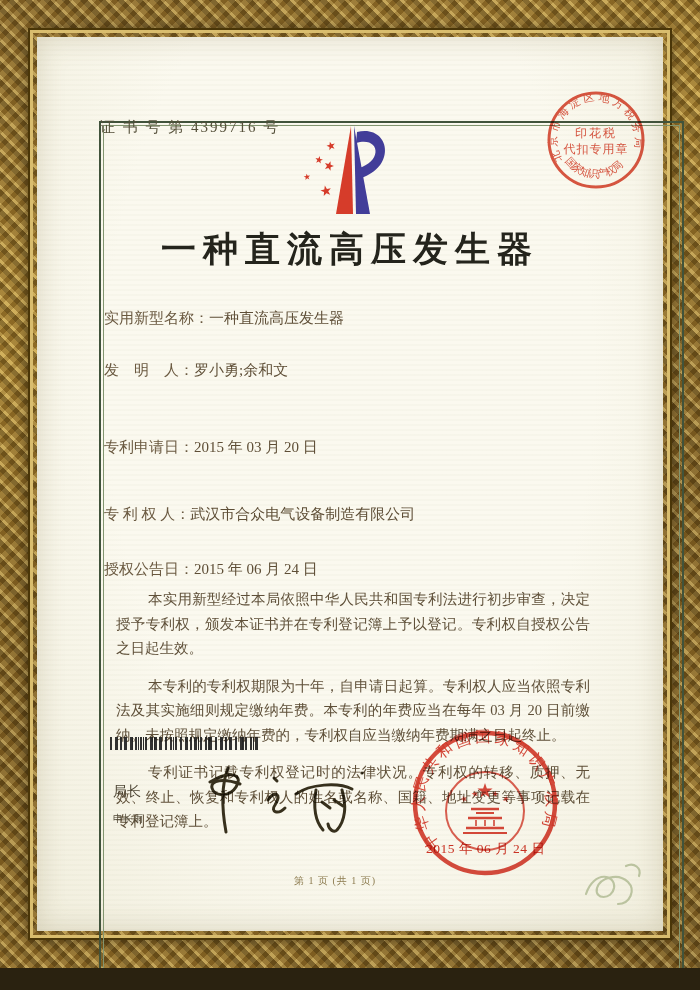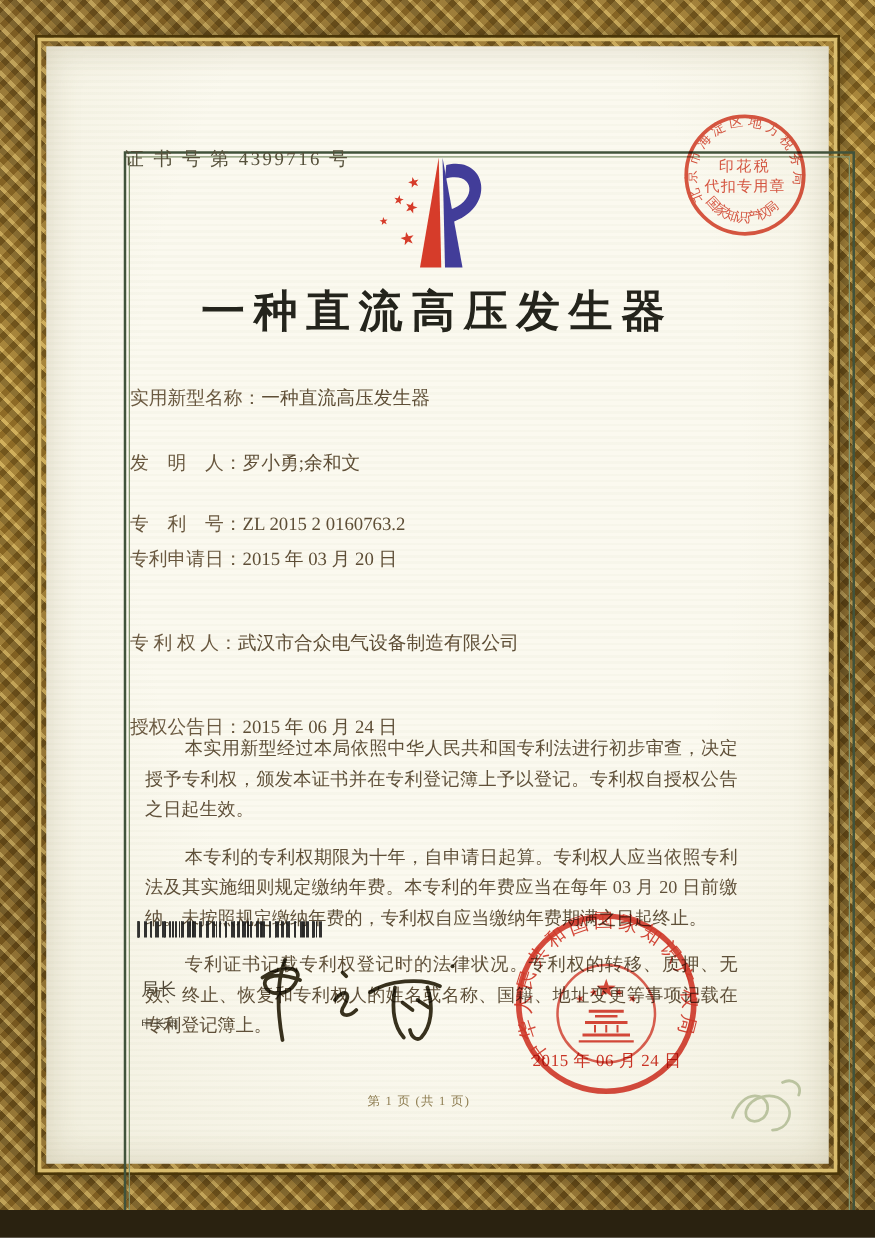--- a/index.html
+++ b/index.html
@@ -20,21 +20,21 @@
     box-shadow:inset 0 0 28px rgba(120,100,50,.22);
   }
   .green-border{position:absolute;left:62px;top:84px;width:581px;height:850px;border:2px solid #41533b;}
   .green-border .inner-line{position:absolute;inset:2px;border:1px solid #82956f;}
   .txt{position:absolute;color:#5d5038;}
   .cert-no{left:100px;top:118px;font-size:15px;letter-spacing:2px;color:#55503a;}
   .logo{position:absolute;left:295px;top:120px;}
   .title{left:0;right:0;top:226px;text-align:center;font-size:35px;font-weight:bold;letter-spacing:7px;color:#24241c;}
   .field{left:104px;font-size:15px;color:#6a5940;white-space:nowrap;}
   .field .val{color:#5e4e36;}
-  .f0{top:309px}.f1{top:361px}.f2{top:410px}.f3{top:438px}.f4{top:505px}.f5{top:572px}
+  .f0{top:309px}.f1{top:361px}.f2{top:410px}.f3{top:438px}.f4{top:505px}.f5{top:560px}
   .paras{position:absolute;left:103px;top:574px;width:500px;}
   .paras p{margin:13px;font-size:14.5px;line-height:24.5px;text-indent:2.2em;color:#5f5039;text-align:justify;}
   .barcode{position:absolute;left:110px;top:737px;width:148px;height:13px;opacity:.9;
     background-image:
       repeating-linear-gradient(90deg,#1d1d1d 0 2px,transparent 2px 5px),
       repeating-linear-gradient(90deg,#1d1d1d 0 1px,transparent 1px 7px),
       repeating-linear-gradient(90deg,#111 0 1px,transparent 1px 11px);}
   .signer-title{left:113px;top:783px;font-size:14px;color:#4e4635;font-family:"Liberation Sans","DejaVu Sans",sans-serif;}
   .signer-name{left:113px;top:812px;font-size:10px;color:#4e4635;font-family:"Liberation Sans","DejaVu Sans",sans-serif;}
   .signature{position:absolute;left:188px;top:760px;mix-blend-mode:multiply;}
@@ -90,21 +90,20 @@
       <text font-size="10.5" font-family="'Liberation Serif','DejaVu Serif',serif">
         <textPath href="#taxBot" textLength="67" lengthAdjust="spacing">国家知识产权局</textPath>
       </text>
       <text x="0" y="-3" text-anchor="middle" font-size="12" letter-spacing="2">印花税</text>
       <text x="0" y="13" text-anchor="middle" font-size="12" letter-spacing="1">代扣专用章</text>
     </g>
   </svg>
 
   <div class="txt field f0"><span class="lbl">实用新型名称：</span><span class="val">一种直流高压发生器</span></div>
   <div class="txt field f1"><span class="lbl">发　明　人：</span><span class="val">罗小勇;余和文</span></div>
-  <div class="txt field f2"><span class="lbl">专　利　号：</span><span class="val">ZL 2015 2 0160763.2</span></div>
   <div class="txt field f3"><span class="lbl">专利申请日：</span><span class="val">2015 年 03 月 20 日</span></div>
   <div class="txt field f4"><span class="lbl">专 利 权 人：</span><span class="val">武汉市合众电气设备制造有限公司</span></div>
   <div class="txt field f5"><span class="lbl">授权公告日：</span><span class="val">2015 年 06 月 24 日</span></div>
 
   <div class="paras">
     <p>本实用新型经过本局依照中华人民共和国专利法进行初步审查，决定授予专利权，颁发本证书并在专利登记簿上予以登记。专利权自授权公告之日起生效。</p>
     <p>本专利的专利权期限为十年，自申请日起算。专利权人应当依照专利法及其实施细则规定缴纳年费。本专利的年费应当在每年 03 月 20 日前缴纳。未按照规定缴纳年费的，专利权自应当缴纳年费期满之日起终止。</p>
     <p>专利证书记载专利权登记时的法律状况。专利权的转移、质押、无效、终止、恢复和专利权人的姓名或名称、国籍、地址变更等事项记载在专利登记簿上。</p>
   </div>
 

